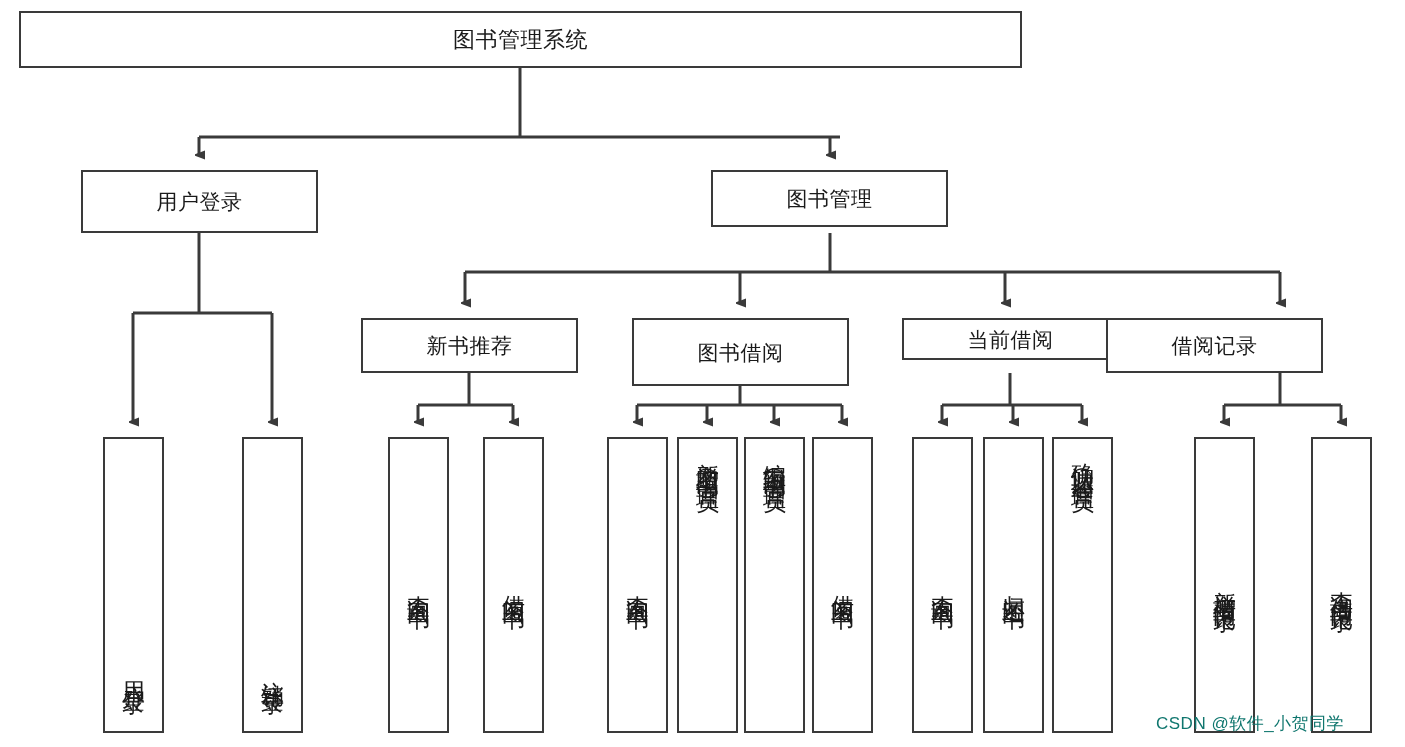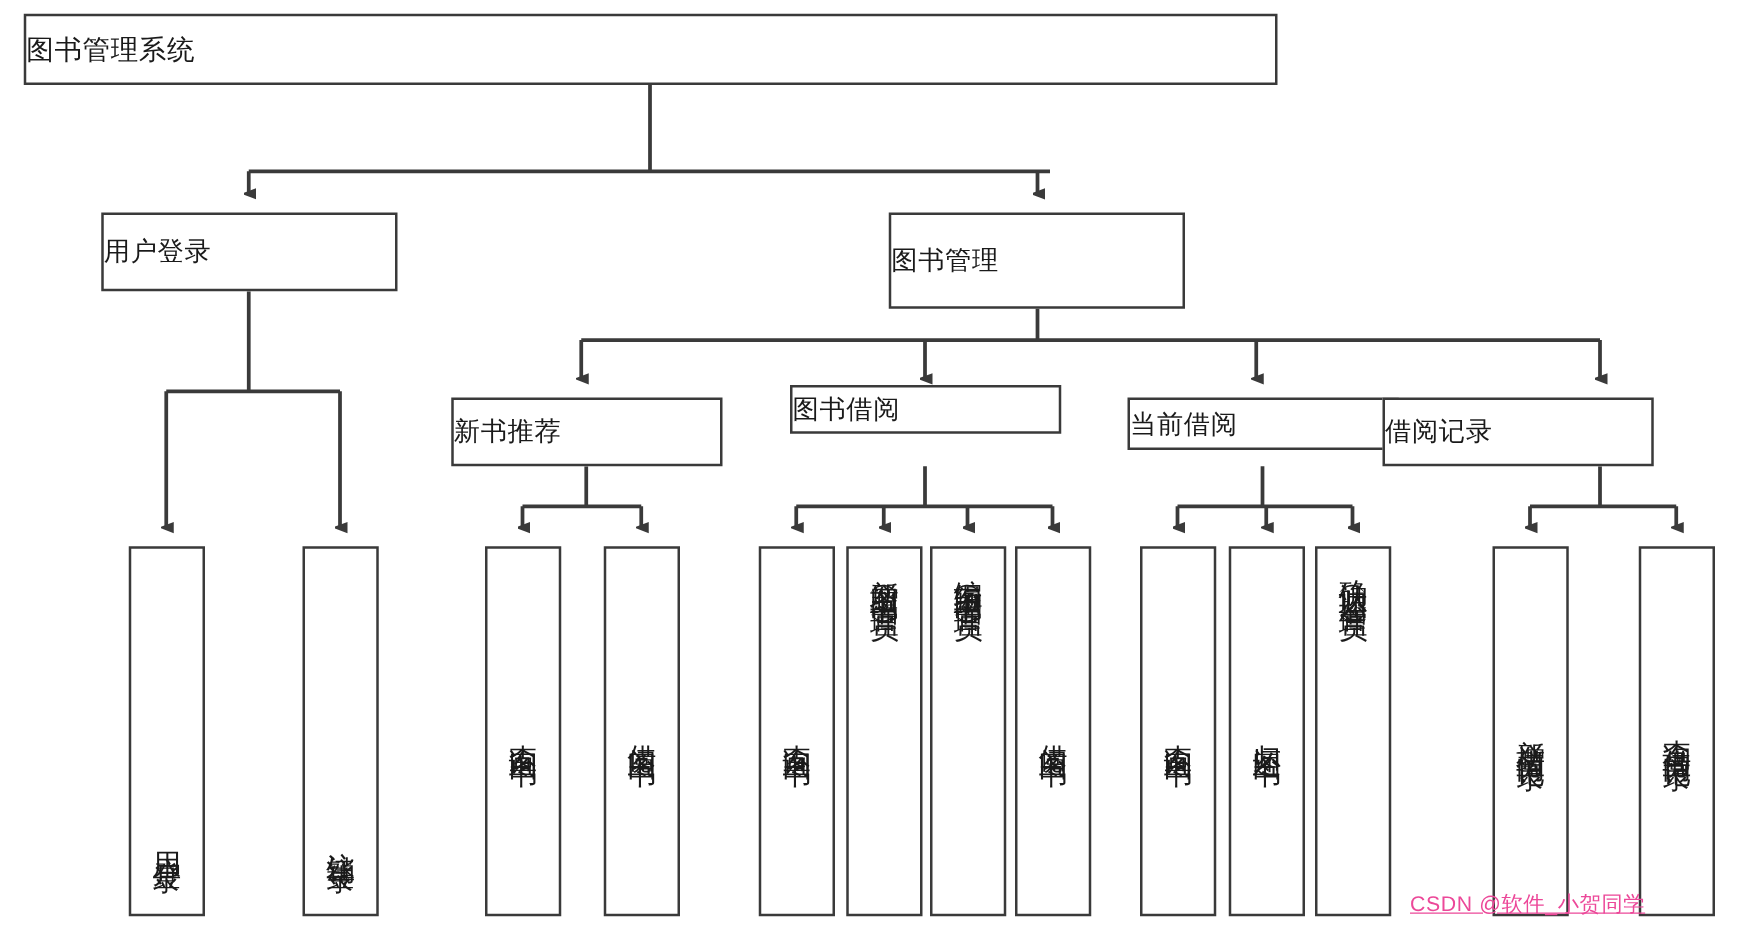--- a/index.html
+++ b/index.html
@@ -25,21 +25,21 @@
     height: 747px;
     pointer-events: none;
   }
   .node {
     position: absolute;
     box-sizing: border-box;
     border: 2px solid #3a3a3a;
     background: #ffffff;
     display: flex;
     align-items: center;
-    justify-content: flex-start;
+    justify-content: center;
     color: #1a1a1a;
   }
   .node .label {
     display: block;
     text-align: center;
     line-height: 1.0;
     white-space: nowrap;
   }
   
   .node.horiz .label {
@@ -62,27 +62,26 @@
     line-height: 1.0;
     letter-spacing: 4px;
     white-space: nowrap;
   }
   .node.vert.centered {
     align-items: center;
     padding-top: 0;
   }
   .watermark {
     position: absolute;
-    left: 1128px;
+    left: 1156px;
     top: 712px;
     font-size: 17px;
-    color: #ec4899;
+    color: #0f766e;
     white-space: nowrap;
     letter-spacing: 0.5px;
-    text-decoration: underline;
   }
 </style>
 </head>
 <body>
 
 <div id="canvas">
 
   <svg class="wires" viewBox="0 0 1405 747" xmlns="http://www.w3.org/2000/svg">
     <defs>
       <marker id="arrow" markerWidth="10" markerHeight="10" refX="5" refY="6" orient="auto" markerUnits="userSpaceOnUse">
@@ -133,28 +132,28 @@
     </g>
   </svg>
 
   <div class="node horiz root" style="left:19px; top:11px; width:1003px; height:57px;">
     <span class="label">图书管理系统</span>
   </div>
 
   <div class="node horiz" style="left:81px; top:170px; width:237px; height:63px;">
     <span class="label">用户登录</span>
   </div>
-  <div class="node horiz" style="left:711px; top:170px; width:237px; height:77px;">
+  <div class="node horiz" style="left:711px; top:170px; width:237px; height:57px;">
     <span class="label">图书管理</span>
   </div>
 
   <div class="node horiz" style="left:361px; top:318px; width:217px; height:55px;">
     <span class="label">新书推荐</span>
   </div>
-  <div class="node horiz" style="left:632px; top:308px; width:217px; height:39px;">
+  <div class="node horiz" style="left:632px; top:318px; width:217px; height:68px;">
     <span class="label">图书借阅</span>
   </div>
   <div class="node horiz" style="left:902px; top:318px; width:217px; height:42px;">
     <span class="label">当前借阅</span>
   </div>
   <div class="node horiz" style="left:1106px; top:318px; width:217px; height:55px;">
     <span class="label">借阅记录</span>
   </div>
 
   <div class="node vert" style="left:103px; top:437px; width:61px; height:296px; align-items:flex-end; padding-top:0; padding-bottom:52px;">

